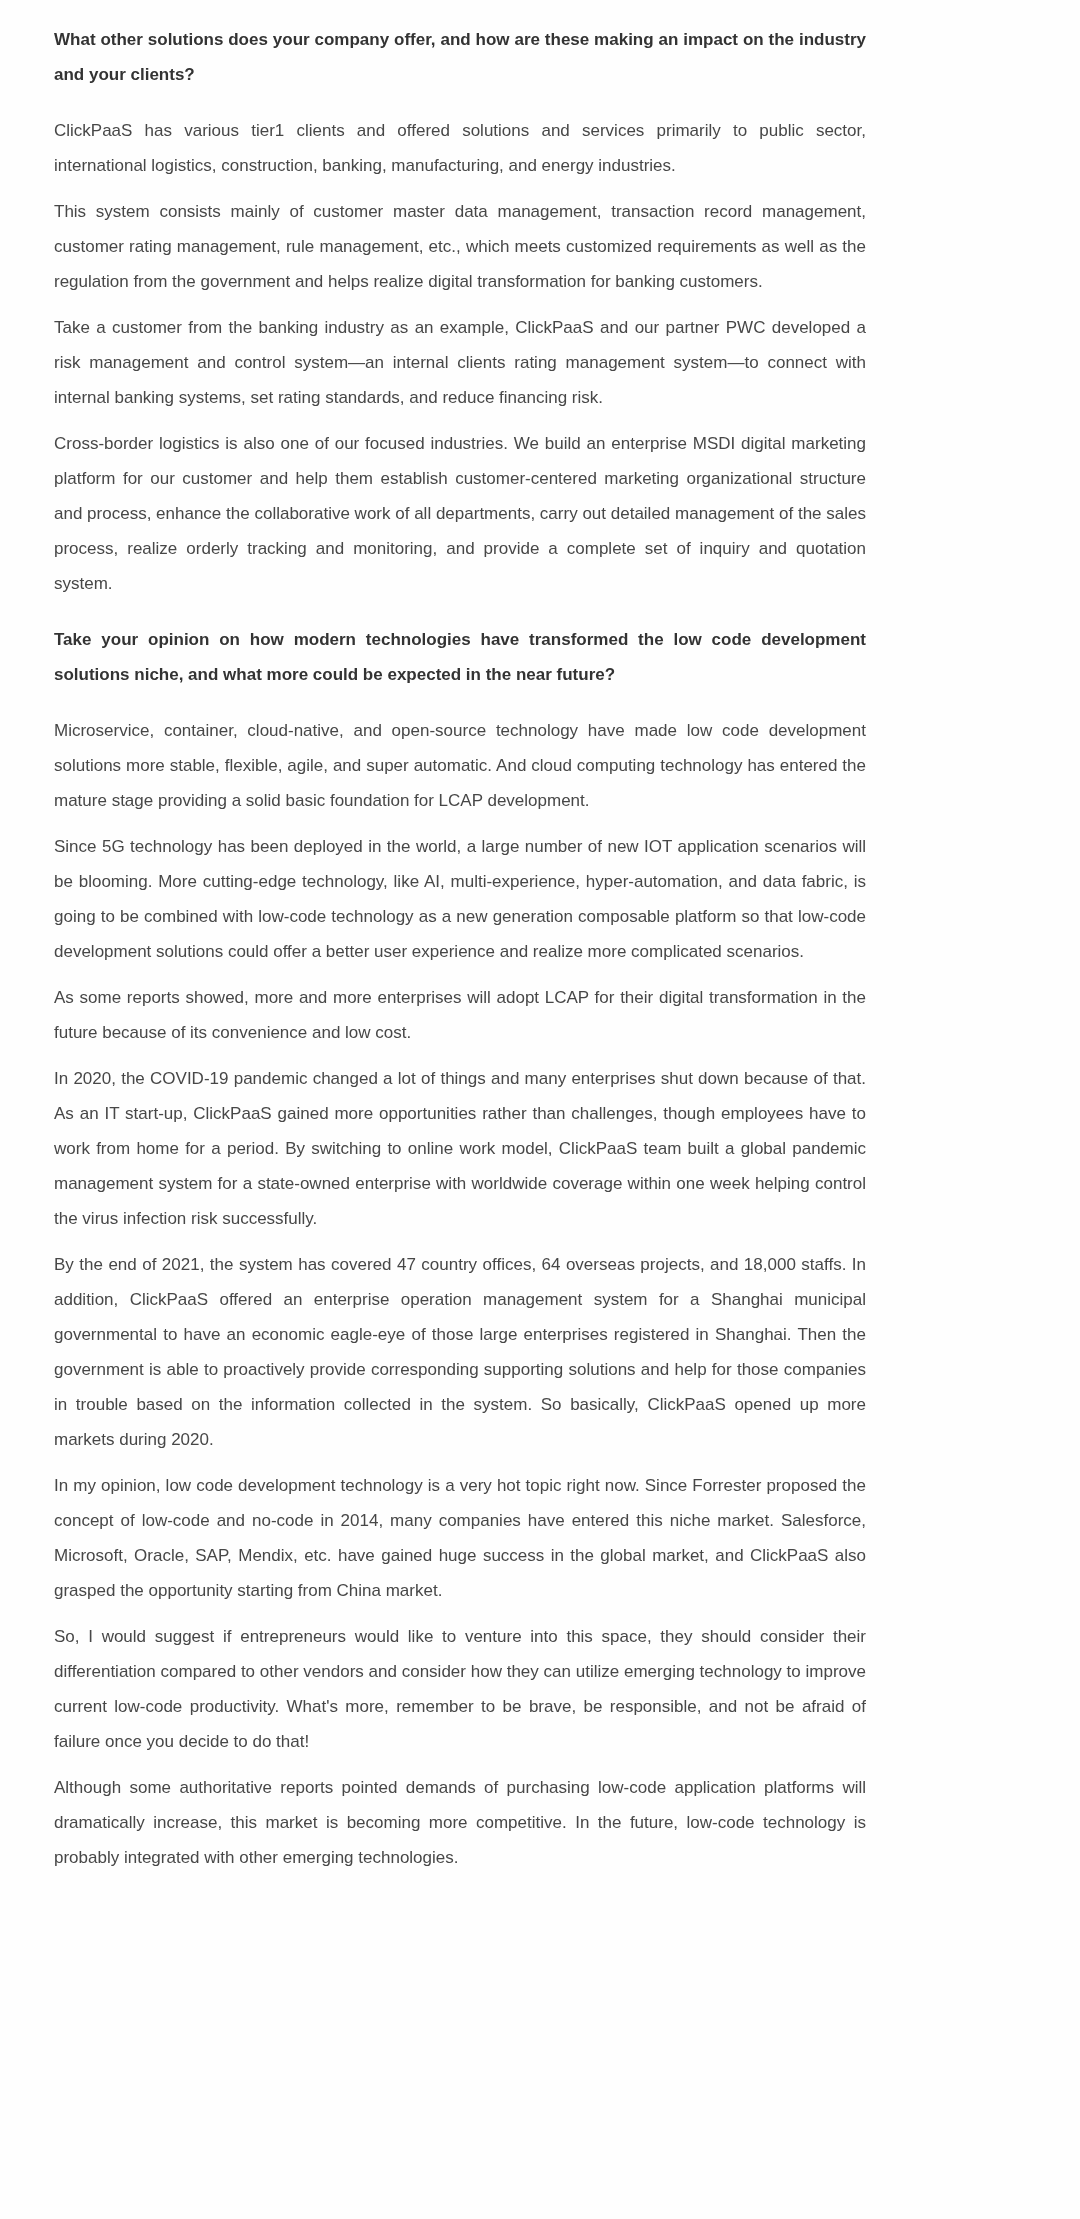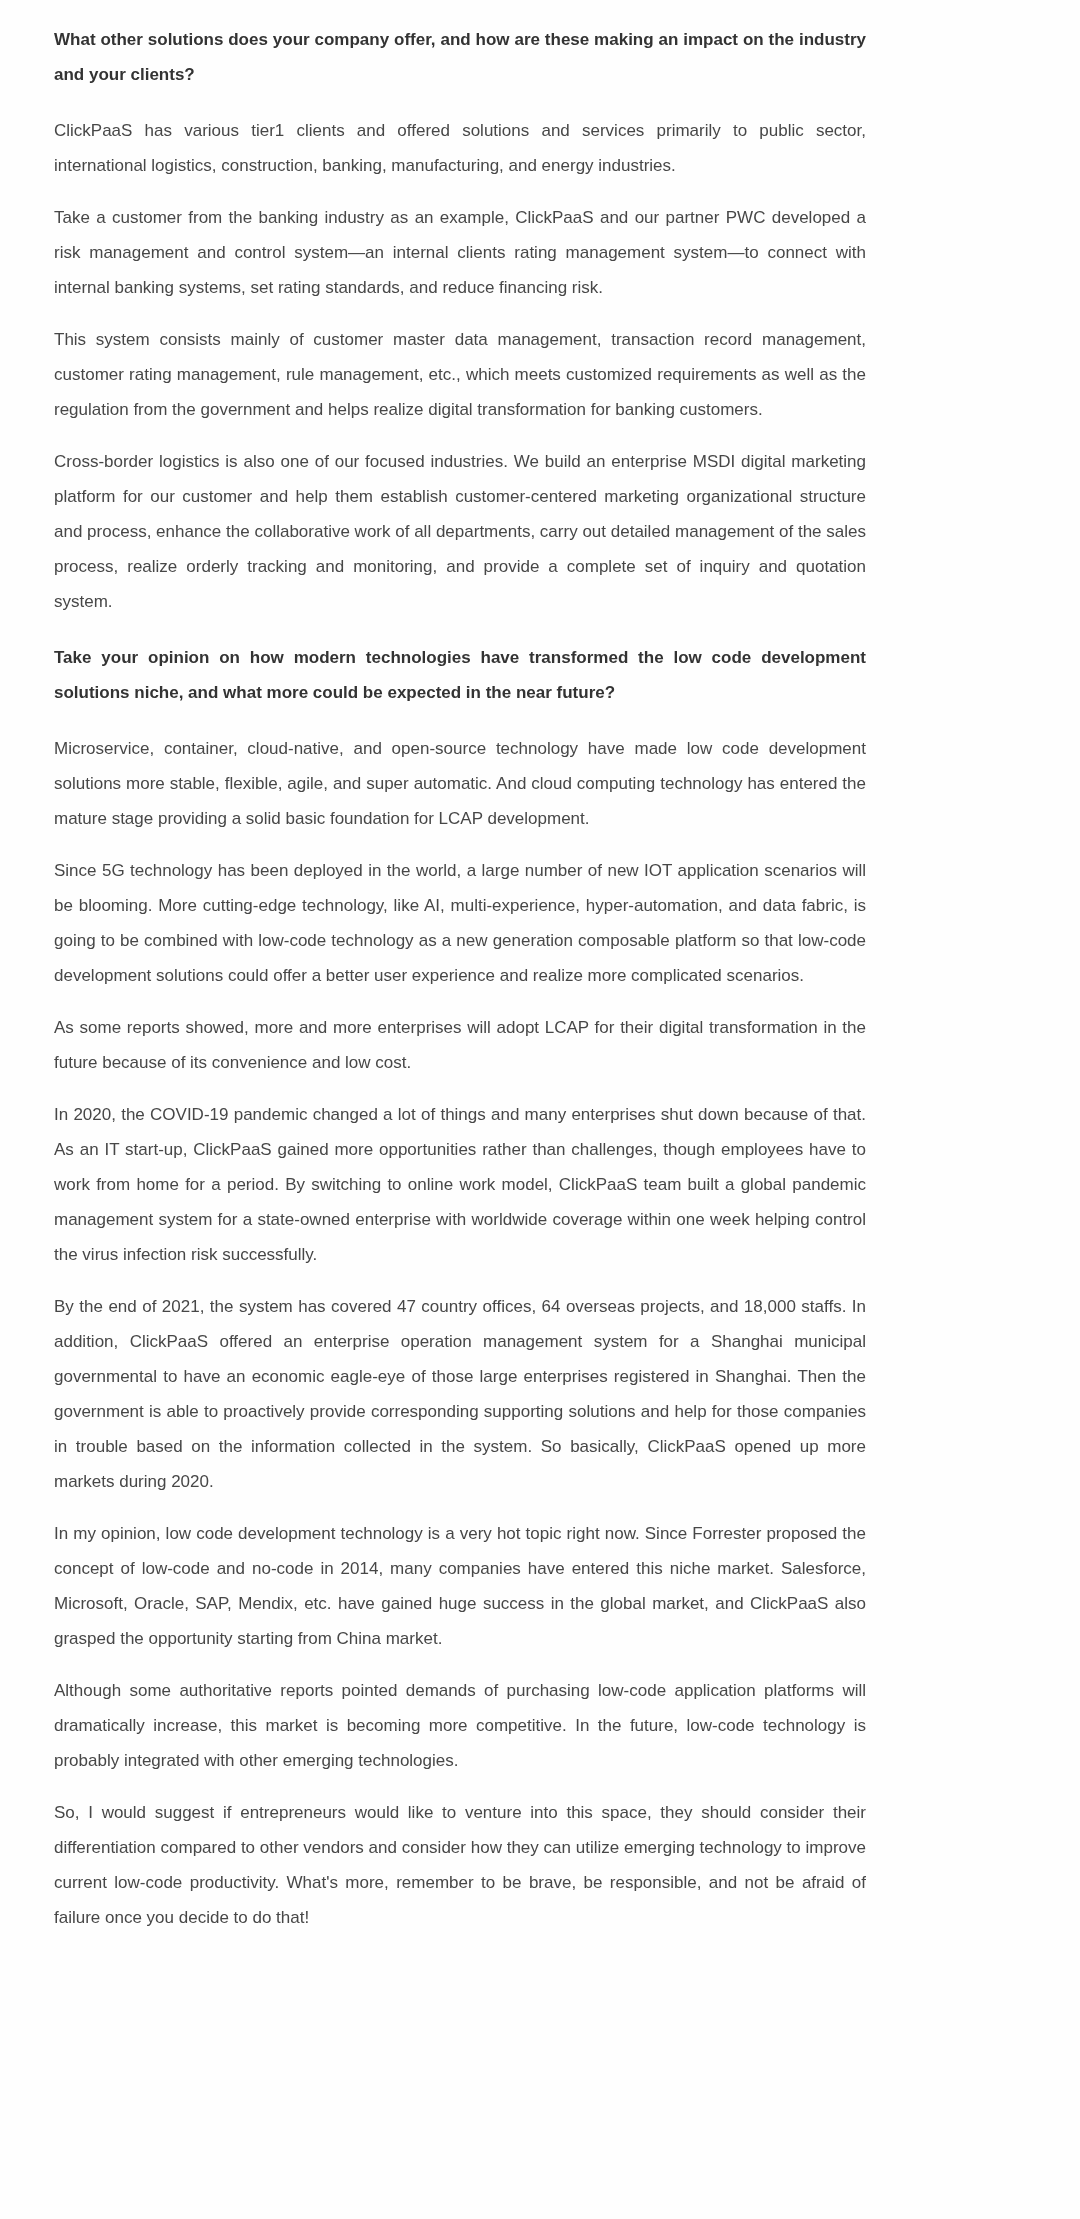--- a/index.html
+++ b/index.html
@@ -16,45 +16,45 @@
     box-sizing: border-box;
     width: 912px;
     padding: 22px 46px 40px 54px;
     font-size: 17px;
     line-height: 35px;
     text-align: justify;
     text-justify: inter-word;
     color: #474747;
   }
   main p {
-    margin: 17px 0;
+    margin: 11px 0;
   }
   main h2 {
     font-size: 17px;
     line-height: 35px;
     font-weight: 700;
     color: #333333;
     margin: 21px 0;
     text-align: justify;
   }
   main h2:first-child {
     margin-top: 0;
   }
 </style>
 </head>
 <body>
 
 <main data-name="interview-article">
   <h2 data-name="question-heading-1">What other solutions does your company offer, and how are these making an impact on the industry and your clients?</h2>
   <p data-name="answer-paragraph-1">ClickPaaS has various tier1 clients and offered solutions and services primarily to public sector, international logistics, construction, banking, manufacturing, and energy industries.</p>
+  <p data-name="answer-paragraph-3">This system consists mainly of customer master data management, transaction record management, customer rating management, rule management, etc., which meets customized requirements as well as the regulation from the government and helps realize digital transformation for banking customers.</p>
   <p data-name="answer-paragraph-2">Take a customer from the banking industry as an example, ClickPaaS and our partner PWC developed a risk management and control system—an internal clients rating management system—to connect with internal banking systems, set rating standards, and reduce financing risk.</p>
-  <p data-name="answer-paragraph-3">This system consists mainly of customer master data management, transaction record management, customer rating management, rule management, etc., which meets customized requirements as well as the regulation from the government and helps realize digital transformation for banking customers.</p>
   <p data-name="answer-paragraph-4">Cross-border logistics is also one of our focused industries. We build an enterprise MSDI digital marketing platform for our customer and help them establish customer-centered marketing organizational structure and process, enhance the collaborative work of all departments, carry out detailed management of the sales process, realize orderly tracking and monitoring, and provide a complete set of inquiry and quotation system.</p>
   <h2 data-name="question-heading-2">Take your opinion on how modern technologies have transformed the low code development solutions niche, and what more could be expected in the near future?</h2>
   <p data-name="answer-paragraph-5">Microservice, container, cloud-native, and open-source technology have made low code development solutions more stable, flexible, agile, and super automatic. And cloud computing technology has entered the mature stage providing a solid basic foundation for LCAP development.</p>
   <p data-name="answer-paragraph-6">Since 5G technology has been deployed in the world, a large number of new IOT application scenarios will be blooming. More cutting-edge technology, like AI, multi-experience, hyper-automation, and data fabric, is going to be combined with low-code technology as a new generation composable platform so that low-code development solutions could offer a better user experience and realize more complicated scenarios.</p>
   <p data-name="answer-paragraph-7">As some reports showed, more and more enterprises will adopt LCAP for their digital transformation in the future because of its convenience and low cost.</p>
   <p data-name="answer-paragraph-8">In 2020, the COVID-19 pandemic changed a lot of things and many enterprises shut down because of that. As an IT start-up, ClickPaaS gained more opportunities rather than challenges, though employees have to work from home for a period. By switching to online work model, ClickPaaS team built a global pandemic management system for a state-owned enterprise with worldwide coverage within one week helping control the virus infection risk successfully.</p>
   <p data-name="answer-paragraph-9">By the end of 2021, the system has covered 47 country offices, 64 overseas projects, and 18,000 staffs. In addition, ClickPaaS offered an enterprise operation management system for a Shanghai municipal governmental to have an economic eagle-eye of those large enterprises registered in Shanghai. Then the government is able to proactively provide corresponding supporting solutions and help for those companies in trouble based on the information collected in the system. So basically, ClickPaaS opened up more markets during 2020.</p>
   <p data-name="answer-paragraph-10">In my opinion, low code development technology is a very hot topic right now. Since Forrester proposed the concept of low-code and no-code in 2014, many companies have entered this niche market. Salesforce, Microsoft, Oracle, SAP, Mendix, etc. have gained huge success in the global market, and ClickPaaS also grasped the opportunity starting from China market.</p>
+  <p data-name="answer-paragraph-12">So, I would suggest if entrepreneurs would like to venture into this space, they should consider their differentiation compared to other vendors and consider how they can utilize emerging technology to improve current low-code productivity. What's more, remember to be brave, be responsible, and not be afraid of failure once you decide to do that!</p>
   <p data-name="answer-paragraph-11">Although some authoritative reports pointed demands of purchasing low-code application platforms will dramatically increase, this market is becoming more competitive. In the future, low-code technology is probably integrated with other emerging technologies.</p>
-  <p data-name="answer-paragraph-12">So, I would suggest if entrepreneurs would like to venture into this space, they should consider their differentiation compared to other vendors and consider how they can utilize emerging technology to improve current low-code productivity. What's more, remember to be brave, be responsible, and not be afraid of failure once you decide to do that!</p>
 </main>
 
 </body></html>

